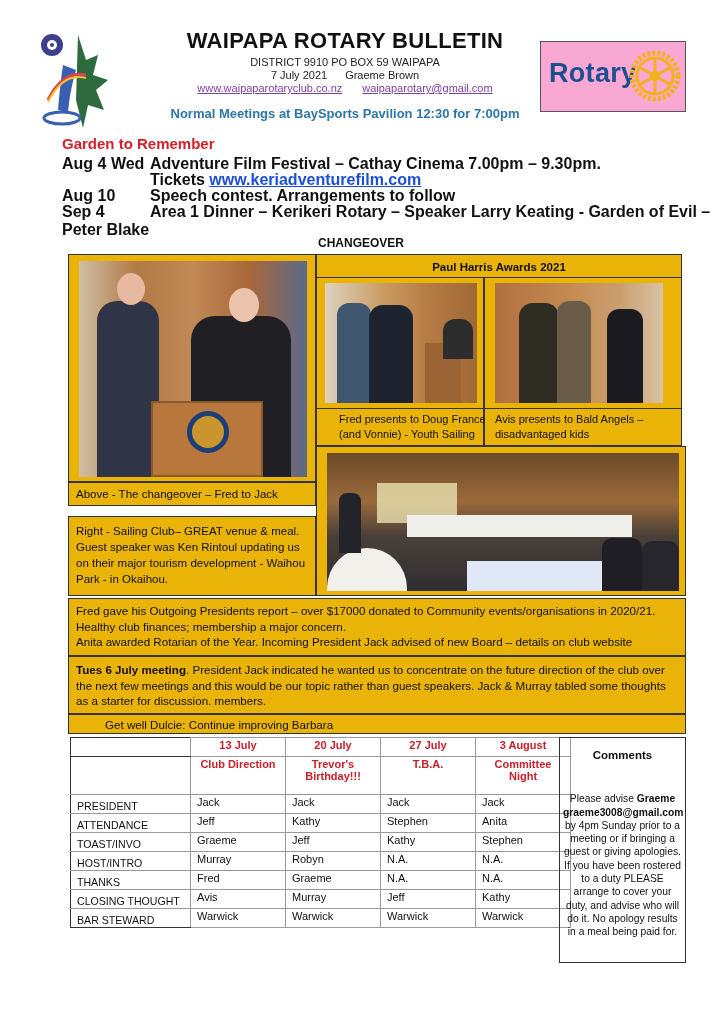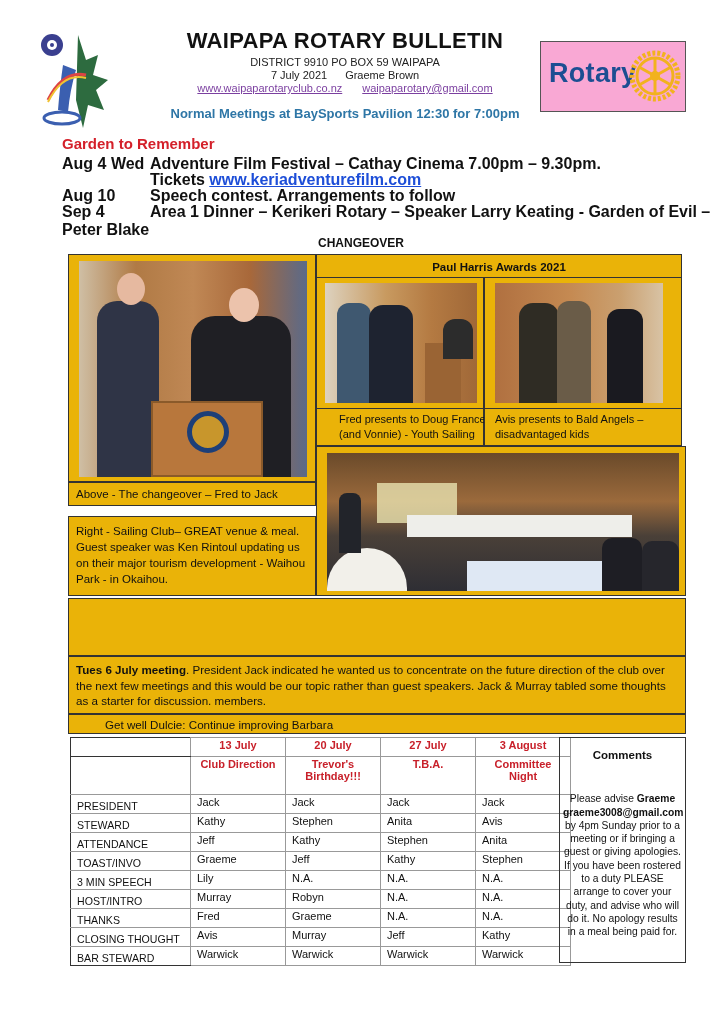--- a/index.html
+++ b/index.html
@@ -141,21 +141,22 @@
     <div class="abs" style="left:0;top:95px;width:80px;height:43px;background:#f2f0ea;border-radius:40px 40px 0 0;"></div>
     <div class="abs" style="left:140px;top:108px;width:150px;height:30px;background:#dfe8f4;"></div>
     <div class="abs" style="left:12px;top:40px;width:22px;height:60px;background:#22242a;border-radius:8px 8px 0 0;"></div>
     <div class="abs" style="left:275px;top:85px;width:40px;height:53px;background:#1e1e24;border-radius:10px 10px 0 0;"></div>
     <div class="abs" style="left:315px;top:88px;width:37px;height:50px;background:#26262c;border-radius:10px 10px 0 0;"></div>
   </div>
 </div>
 
 <div class="box" style="left:68px; top:598px; width:618px; height:58px;">
   <div class="para" style="left:7px; top:4px; width:604px;">
-    <br>
+    <span>Fred gave his Outgoing Presidents report – over $17000 donated to Community events/organisations in 2020/21.  Healthy club finances; membership a major concern.</span><br>
+    <span>Anita awarded Rotarian of the Year.  Incoming President Jack advised of new Board – details on club website</span>
   </div>
 </div>
 <div class="box" style="left:68px; top:656px; width:618px; height:58px;">
   <div class="para" style="left:7px; top:5px; width:604px;">
     <b>Tues 6 July meeting</b><span>.  President Jack indicated he wanted us to concentrate on the future direction of the club over the next few meetings and this would be our topic rather than guest speakers. Jack  &amp; Murray tabled some thoughts as a starter for discussion. members.</span>
   </div>
 </div>
 <div class="box" style="left:68px; top:714px; width:618px; height:20px;">
   <div class="para" style="left:7px; top:2px; width:604px;margin-left:29px;">Get well Dulcie:  Continue improving Barbara</div>
 </div>
@@ -179,48 +180,34 @@
   </tbody>
     <tbody id="roster-body">
       <tr>
         <td class="role">PRESIDENT</td>
         <td class="c">Jack</td>
         <td class="c">Jack</td>
         <td class="c">Jack</td>
         <td class="c">Jack</td>
       </tr>
       <tr>
-        <td class="role">STEWARD</td>
-        <td class="c">Kathy</td>
-        <td class="c">Stephen</td>
-        <td class="c">Anita</td>
-        <td class="c">Avis</td>
-      </tr>
-      <tr>
         <td class="role">ATTENDANCE</td>
         <td class="c">Jeff</td>
         <td class="c">Kathy</td>
         <td class="c">Stephen</td>
         <td class="c">Anita</td>
       </tr>
       <tr>
         <td class="role">TOAST/INVO</td>
         <td class="c">Graeme</td>
         <td class="c">Jeff</td>
         <td class="c">Kathy</td>
         <td class="c">Stephen</td>
       </tr>
       <tr>
-        <td class="role">3 MIN SPEECH</td>
-        <td class="c">Lily</td>
-        <td class="c">N.A.</td>
-        <td class="c">N.A.</td>
-        <td class="c">N.A.</td>
-      </tr>
-      <tr>
         <td class="role">HOST/INTRO</td>
         <td class="c">Murray</td>
         <td class="c">Robyn</td>
         <td class="c">N.A.</td>
         <td class="c">N.A.</td>
       </tr>
       <tr>
         <td class="role">THANKS</td>
         <td class="c">Fred</td>
         <td class="c">Graeme</td>

